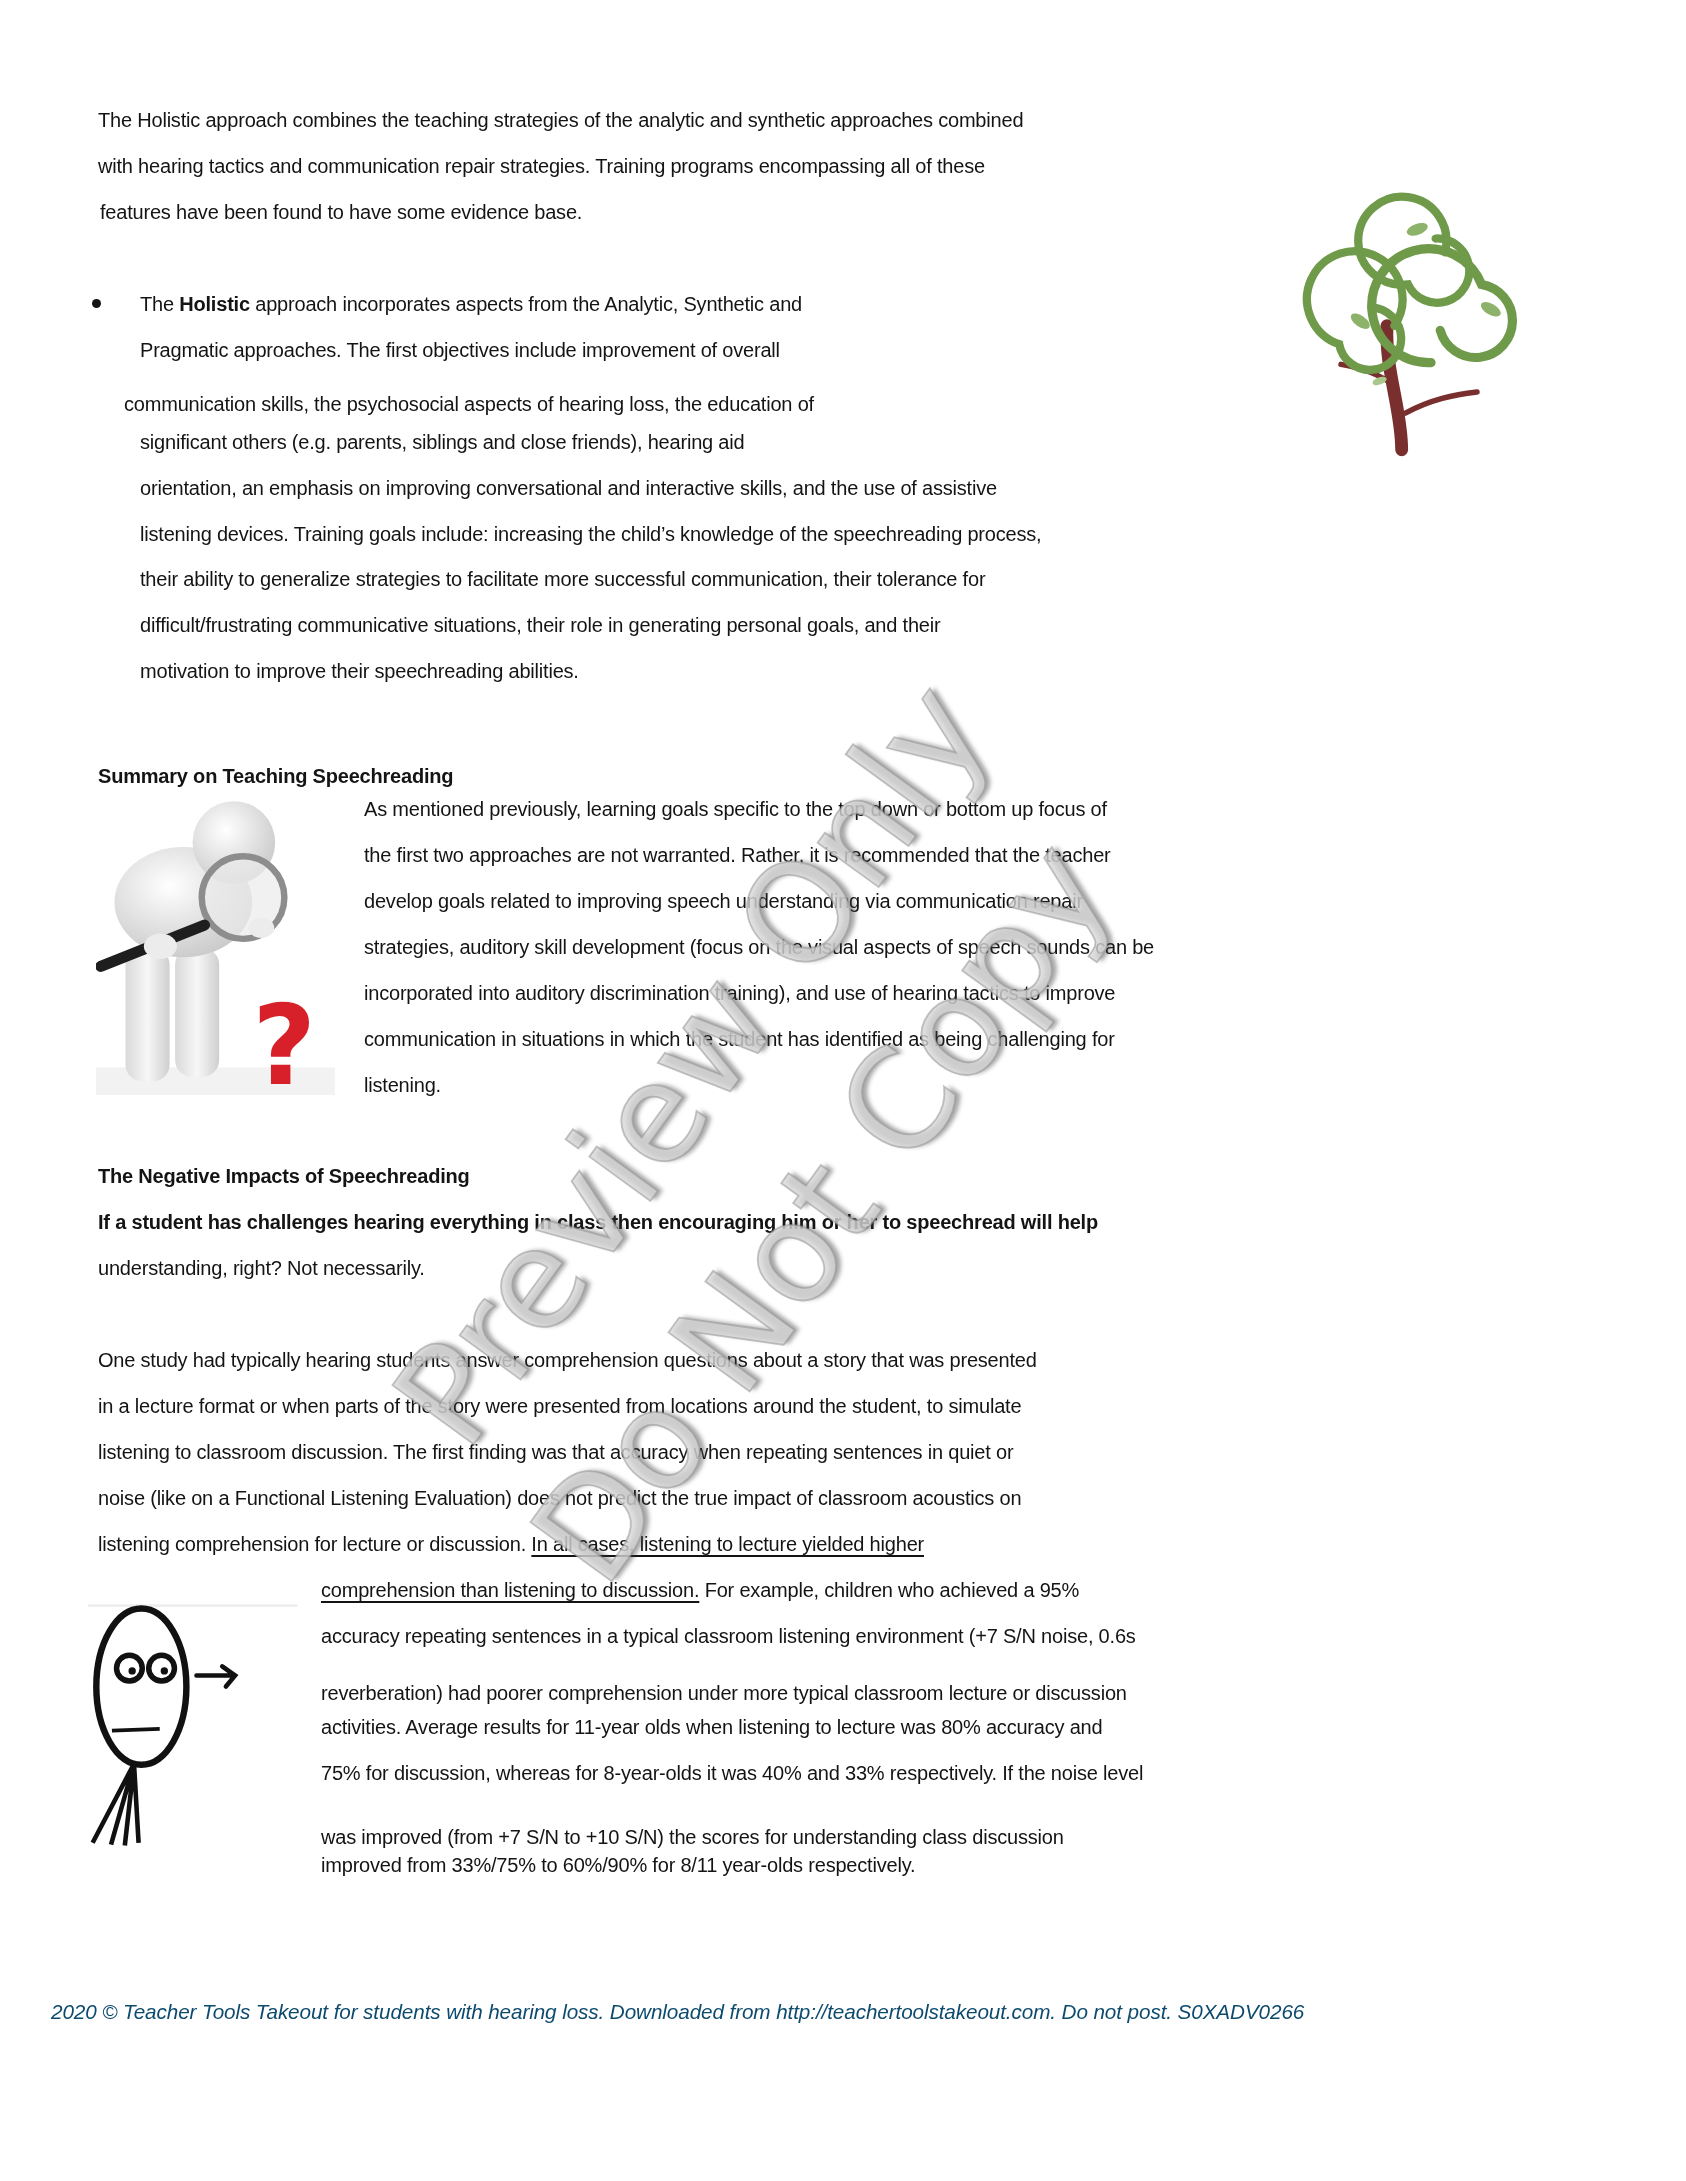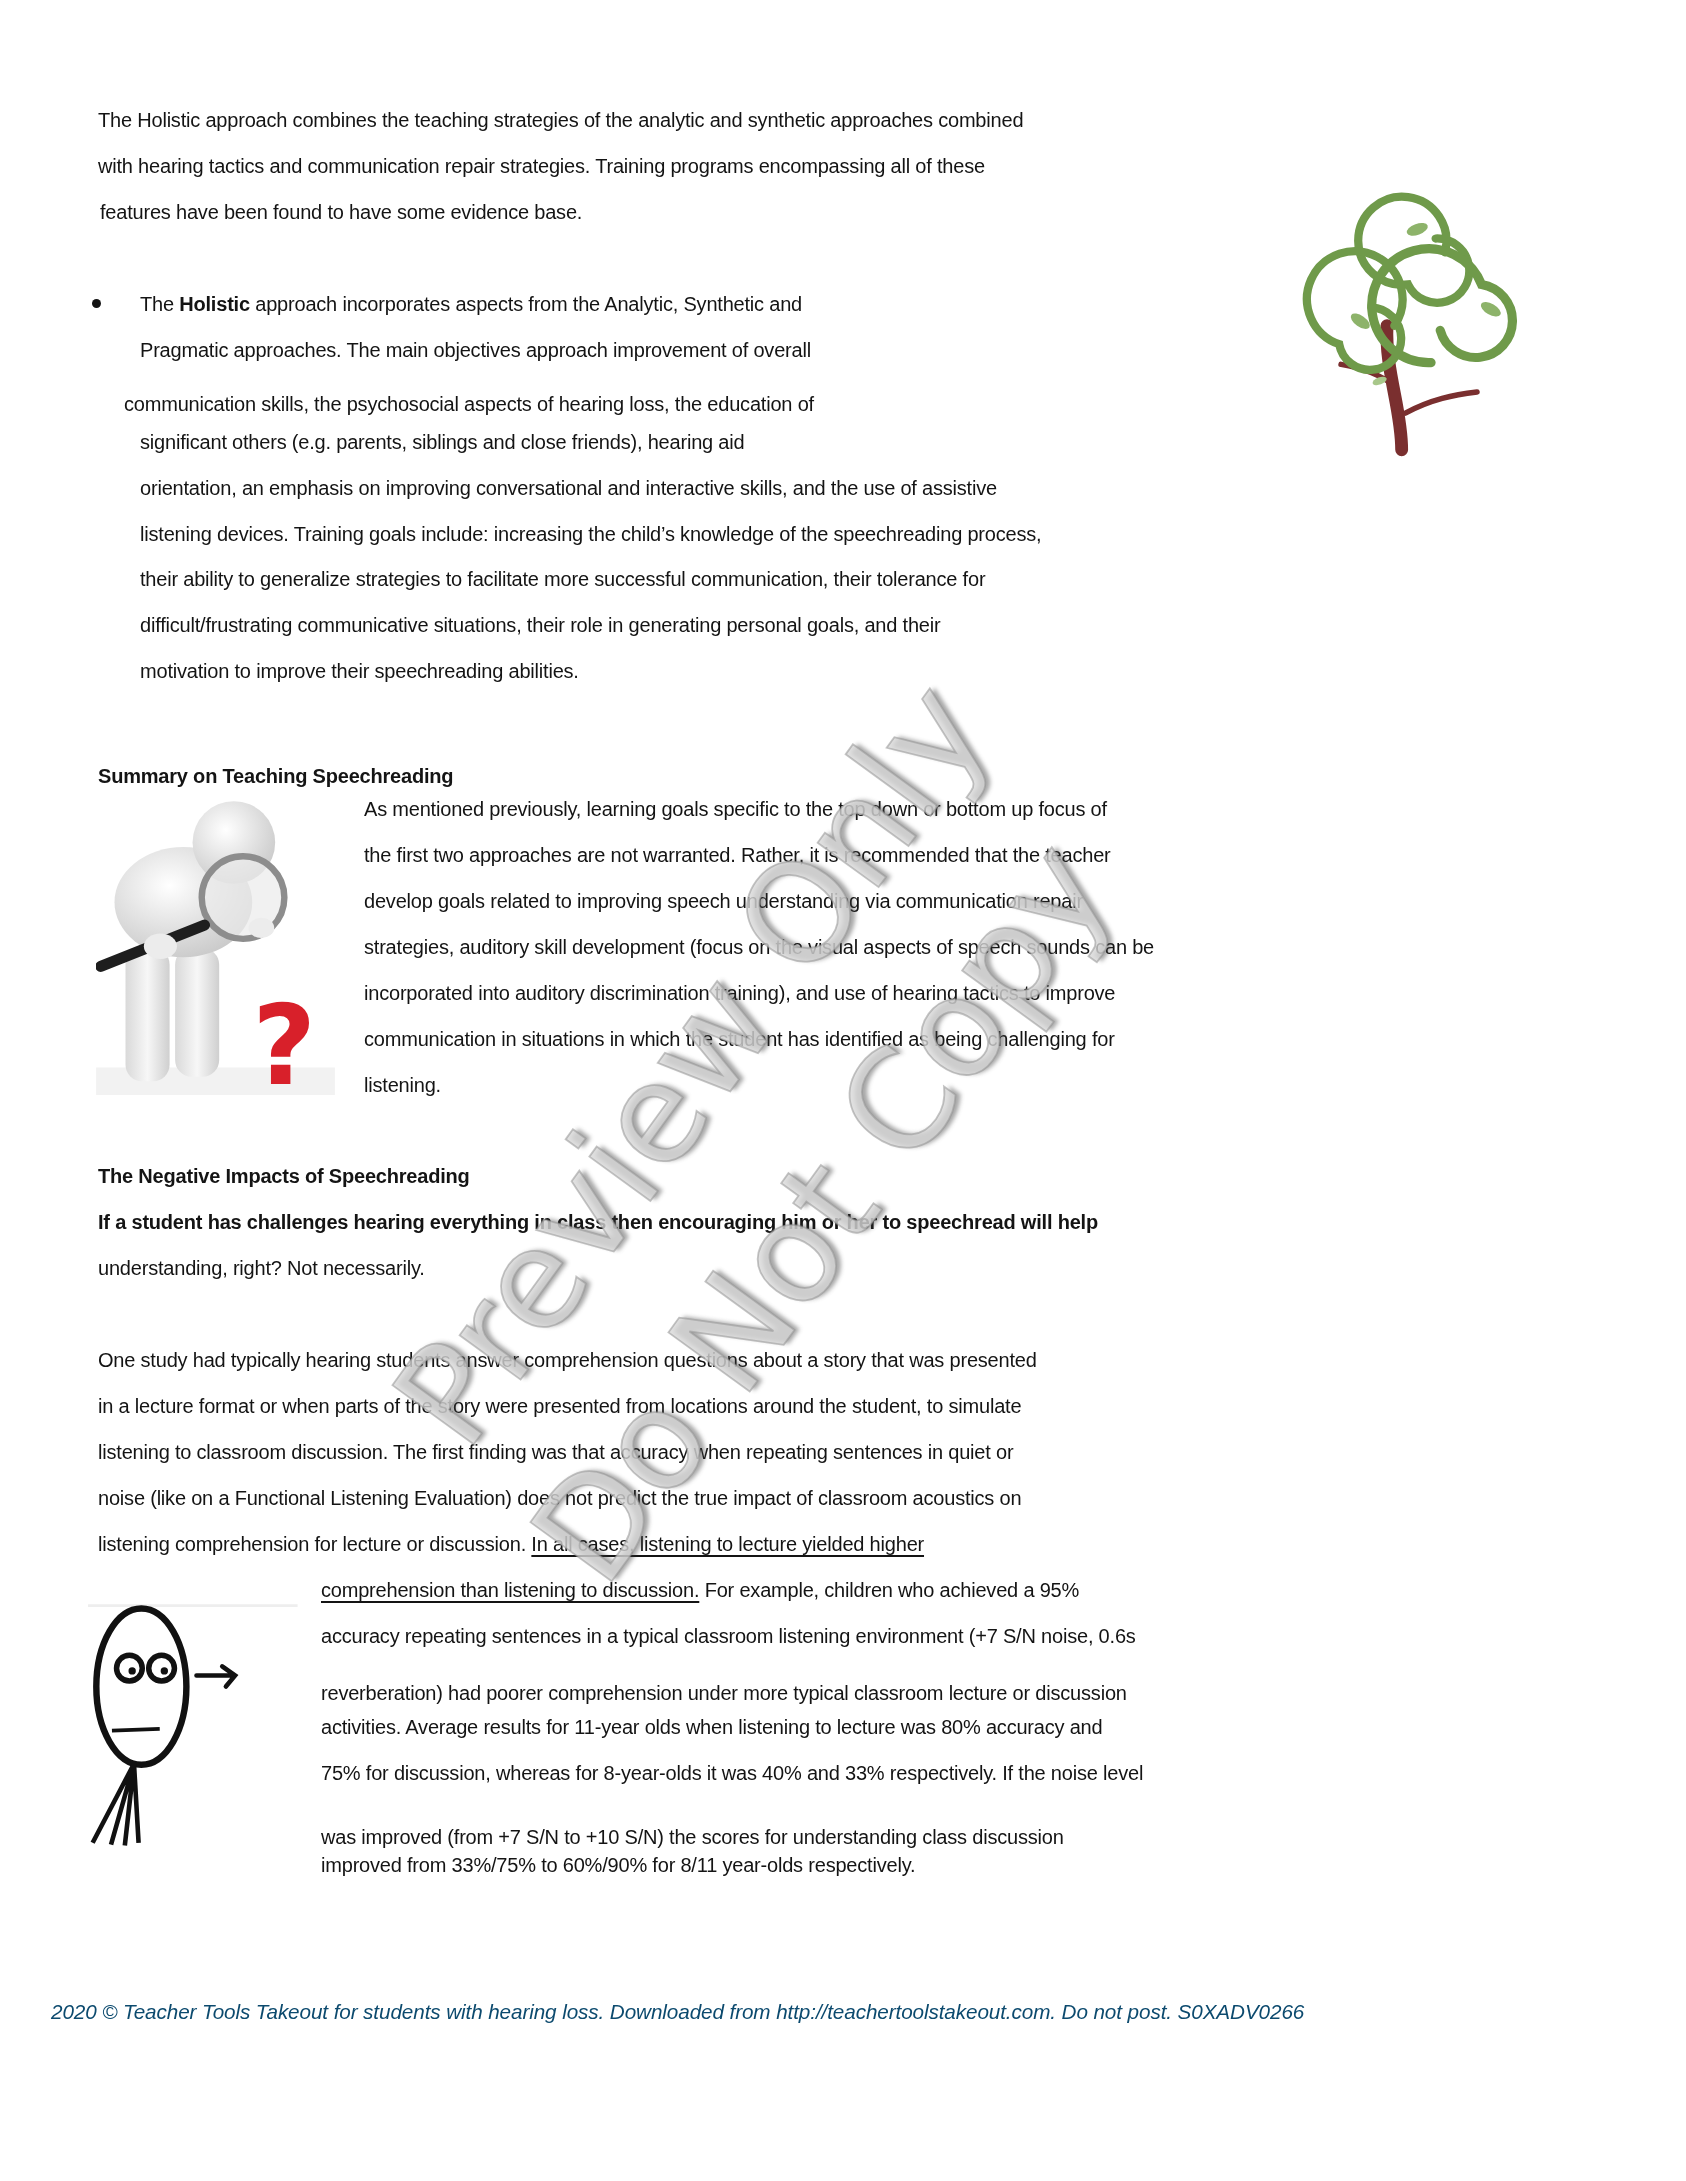--- a/index.html
+++ b/index.html
@@ -60,21 +60,21 @@
     <ellipse cx="145" cy="45" rx="12" ry="6" fill="#8db36a" stroke="none" transform="rotate(-20 145 45)"></ellipse>
     <ellipse cx="83" cy="145" rx="12" ry="6" fill="#8db36a" stroke="none" transform="rotate(35 83 145)"></ellipse>
     <ellipse cx="225" cy="132" rx="12" ry="6" fill="#8db36a" stroke="none" transform="rotate(30 225 132)"></ellipse>
     <ellipse cx="104" cy="210" rx="8" ry="4" fill="#a8c78a" stroke="none" transform="rotate(-20 104 210)"></ellipse>
   </g>
 </svg>
 
 <div>
   <span class="bullet" style="left:92px; top:299px;"></span>
   <div class="line" style="left:140px; top:281px;"><span>The </span><span class="bold">Holistic</span><span> approach incorporates aspects from the Analytic, Synthetic and</span></div>
-  <div class="line" style="left:140px; top:327px;">Pragmatic approaches. The main objectives approach improvement of overall</div>
+  <div class="line" style="left:140px; top:327px;">Pragmatic approaches. The first objectives include improvement of overall</div>
   <div class="line" style="left:124px; top:373px;margin-top:8px;">communication skills, the psychosocial aspects of hearing loss, the education of</div>
   <div class="line" style="left:140px; top:419px;">significant others (e.g. parents, siblings and close friends), hearing aid</div>
   <div class="line" style="left:140px; top:465px;">orientation, an emphasis on improving conversational and interactive skills, and the use of assistive</div>
   <div class="line" style="left:140px; top:511px;">listening devices. Training goals include: increasing the child’s knowledge of the speechreading process,</div>
   <div class="line" style="left:140px; top:556px;">their ability to generalize strategies to facilitate more successful communication, their tolerance for</div>
   <div class="line" style="left:140px; top:602px;">difficult/frustrating communicative situations, their role in generating personal goals, and their</div>
   <div class="line" style="left:140px; top:648px;">motivation to improve their speechreading abilities.</div>
 </div>
 
 <div>

